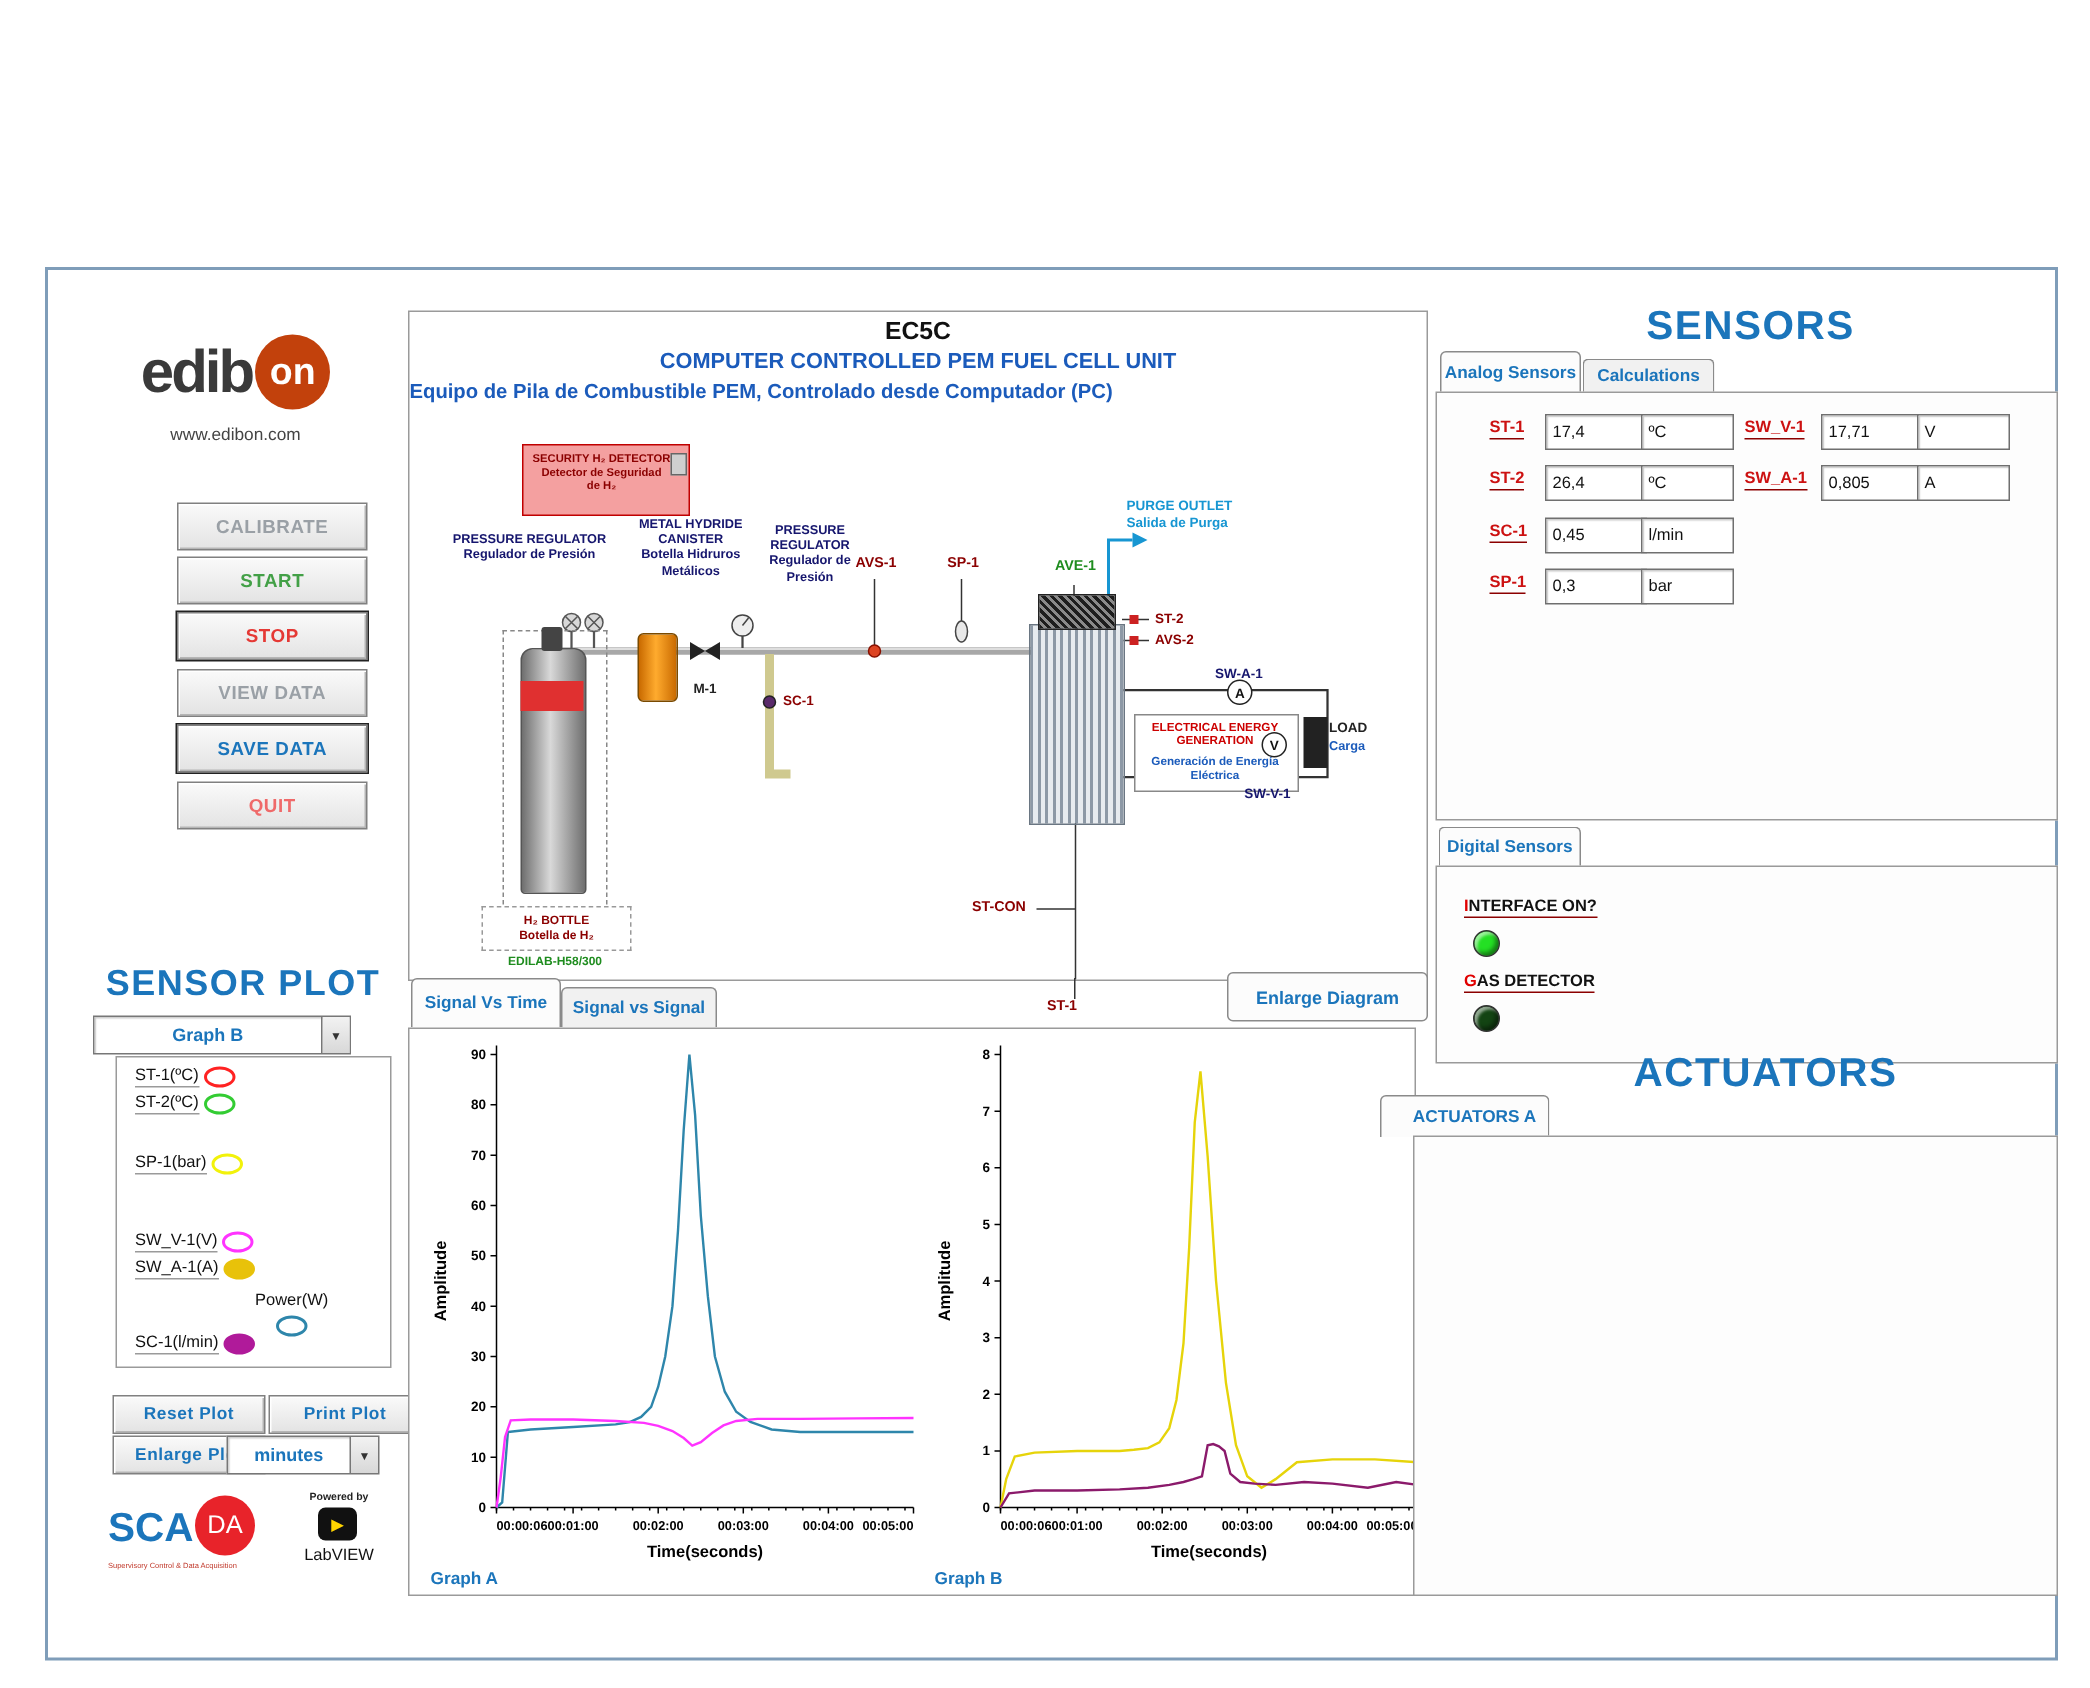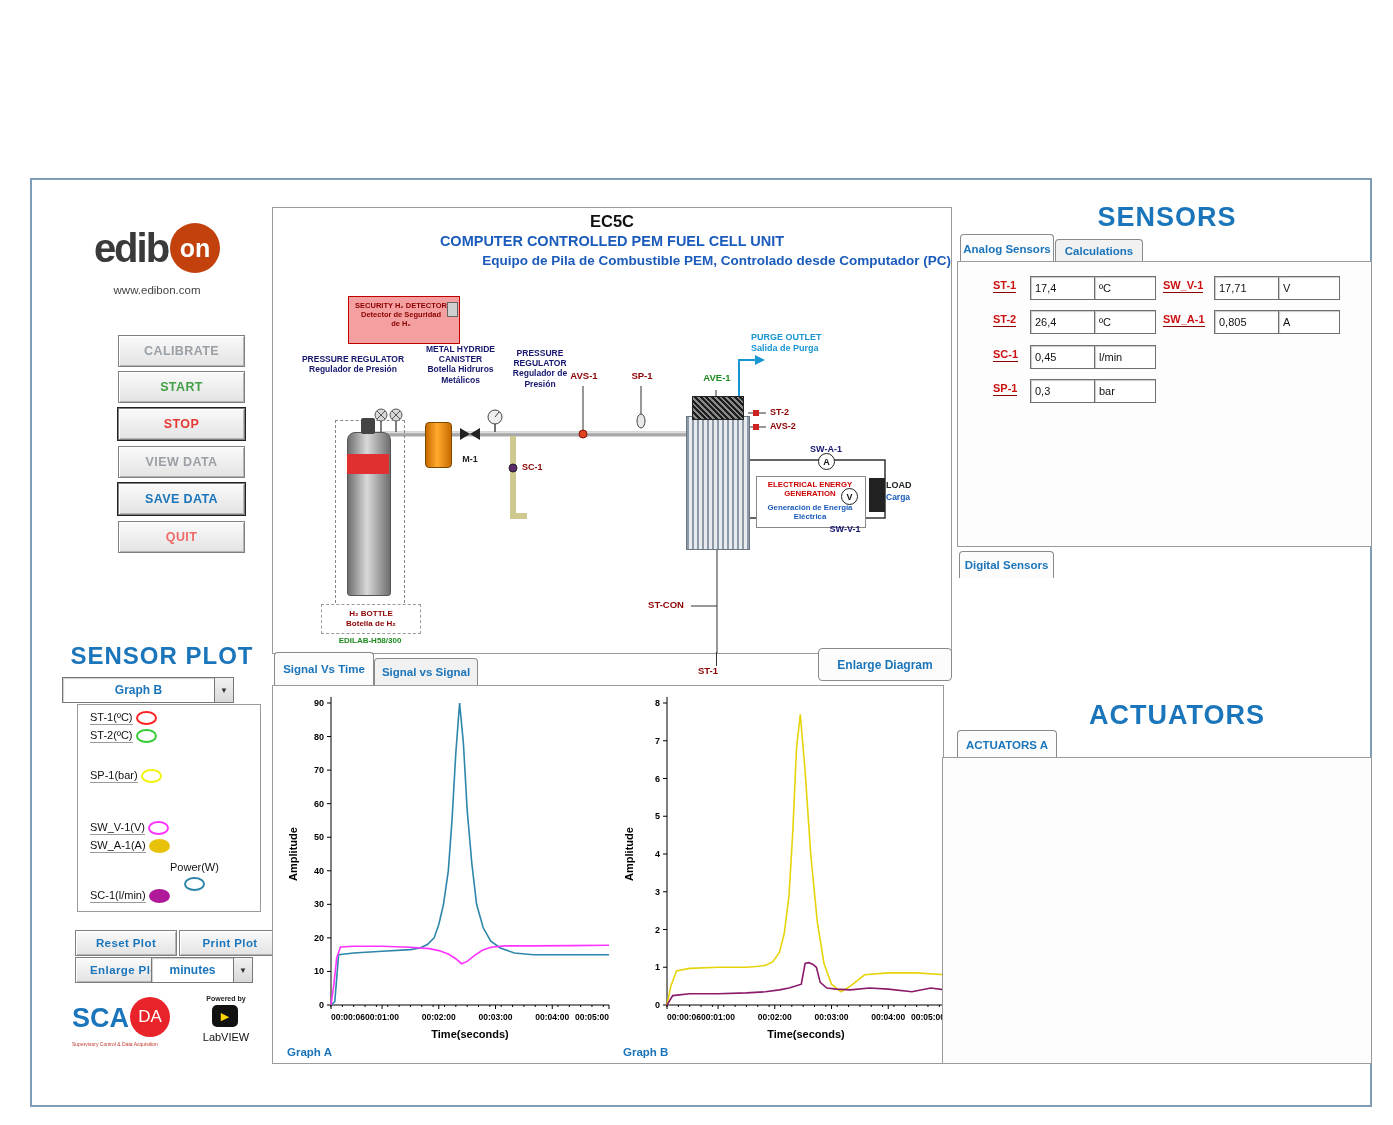--- a/index.html
+++ b/index.html
@@ -121,21 +121,21 @@
     <span class="abs" style="left:58px;top:2px;width:40px;height:40px;border-radius:50%;background:#e8232a;color:#fff;font-size:17px;font-weight:normal;display:flex;align-items:center;justify-content:center;">DA</span>
     <span class="abs" style="left:0;top:46px;width:110px;font-size:5px;color:#c0392b;">Supervisory Control &amp; Data Acquisition</span>
     <span class="abs" style="left:124px;top:0px;width:60px;text-align:center;font-size:7px;font-weight:bold;color:#222;">Powered by</span>
     <span class="abs" style="left:140px;top:10px;width:26px;height:22px;background:#111;border-radius:5px;display:flex;align-items:center;justify-content:center;color:#ffd400;font-size:11px;">▶</span>
     <span class="abs" style="left:118px;top:36px;width:72px;text-align:center;font-size:11px;color:#111;">LabVIEW</span>
   </div>
 
   <div class="abs panel" style="left:240px;top:27px;width:678px;height:445px;background:#fff;">
     <div class="abs" style="left:0;top:4px;width:678px;text-align:center;font-size:16.5px;font-weight:bold;color:#111;">EC5C</div>
     <div class="abs" style="left:0;top:25px;width:678px;text-align:center;font-size:14.5px;font-weight:bold;color:#1b5bbb;">COMPUTER CONTROLLED PEM FUEL CELL UNIT</div>
-    <div class="abs" style="left:0;top:45px;width:678px;text-align:right;font-size:13.5px;font-weight:bold;color:#1b5bbb;">Equipo de Pila de Combustible PEM, Controlado desde Computador (PC)</div>
+    <div class="abs" style="left:0;top:45px;width:678px;text-align:left;font-size:13.5px;font-weight:bold;color:#1b5bbb;">Equipo de Pila de Combustible PEM, Controlado desde Computador (PC)</div>
 
     <svg class="abs" style="left:0;top:0;" width="678" height="445" viewBox="0 0 678 445">
       <line x1="95" y1="240" x2="95" y2="220" stroke="#888" stroke-width="4"></line>
       <line x1="95" y1="226" x2="442" y2="226" stroke="#a8a8a8" stroke-width="5"></line>
       <line x1="95" y1="224.5" x2="442" y2="224.5" stroke="#dedede" stroke-width="1.5"></line>
       <circle cx="108" cy="207" r="6" fill="#d8d8d8" stroke="#555"></circle>
       <circle cx="123" cy="207" r="6" fill="#d8d8d8" stroke="#555"></circle>
       <path d="M104 203 l8 8 M112 203 l-8 8 M119 203 l8 8 M127 203 l-8 8" stroke="#555" stroke-width="1" fill="none"></path>
       <line x1="108" y1="213" x2="108" y2="224" stroke="#555" stroke-width="1.5"></line>
       <line x1="123" y1="213" x2="123" y2="224" stroke="#555" stroke-width="1.5"></line>
@@ -383,18 +383,24 @@
     <span class="abs slabel" style="left:205px;top:17px;">SW_V-1</span>
     <span class="abs vbox" style="left:256px;top:14px;width:62px;height:22px;">17,71</span>
     <span class="abs vbox" style="left:320px;top:14px;width:56px;height:22px;">V</span>
 
     <span class="abs slabel" style="left:205px;top:51px;">SW_A-1</span>
     <span class="abs vbox" style="left:256px;top:48px;width:62px;height:22px;">0,805</span>
     <span class="abs vbox" style="left:320px;top:48px;width:56px;height:22px;">A</span>
   </div>
 
   <div class="abs tab" style="left:927px;top:371px;width:93px;height:26px;">Digital Sensors</div>
+  <div class="abs panel" style="left:925px;top:397px;width:413px;height:130px;">
+    <span class="abs dslabel" style="left:18px;top:20px;"><span class="ini">I</span><span>NTERFACE ON?</span></span>
+    <span class="abs led" style="left: 24px; top: 42px; width: 16px; height: 16px; background: rgb(36, 224, 36);"></span>
+    <span class="abs dslabel" style="left:18px;top:70px;"><span class="ini">G</span><span>AS DETECTOR</span></span>
+    <span class="abs led" style="left: 24px; top: 92px; width: 16px; height: 16px; background: rgb(19, 68, 19);"></span>
+  </div>
 
   <div class="abs bigtitle" style="left:985px;top:520px;width:320px;">ACTUATORS</div>
-  <div class="abs tab" style="left:925px;top:550px;width:98px;height:27px;">ACTUATORS A</div>
+  <div class="abs tab" style="left:888px;top:550px;width:98px;height:27px;padding-left:13px;">ACTUATORS A</div>
   <div class="abs panel" style="left:910px;top:577px;width:428px;height:305px;"></div>
 
 </div>
 
 </body></html>

